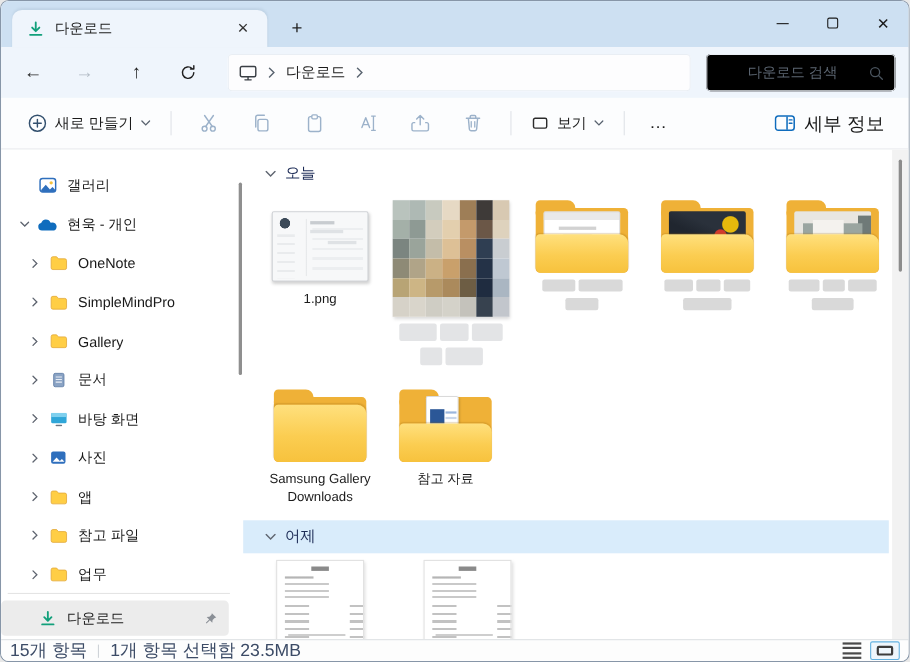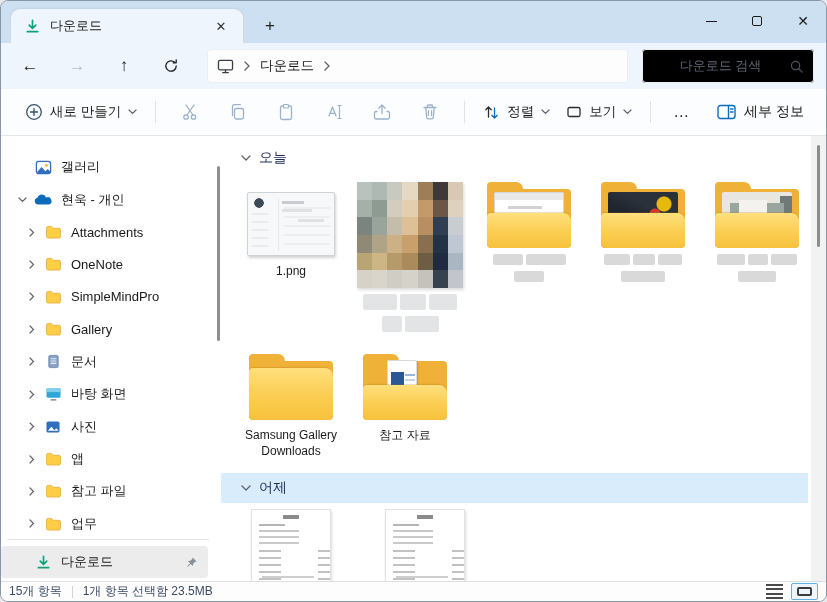--- a/index.html
+++ b/index.html
@@ -37,21 +37,21 @@
   .search-field{ width:172px; height:34px; background:#000000; border-radius:4px; margin-left:8px;
                  display:flex; align-items:center; padding:0 10px; box-shadow:0 0 0 1px #e9eef4 inset; }
   .search-ph{ flex:1; font-size:13px; color:#5d6773; text-align:center; }
   
   .toolbar{ height:47px; background:#fcfdfe; border-bottom:1px solid #e3e6ea; display:flex; align-items:center;
             padding:0 16px; flex:none; }
   .tool-btn{ display:flex; align-items:center; gap:7px; padding:6px 8px; border-radius:4px; color:#1b1b1b; font-size:13.5px; }
   .tool-sep{ width:1px; height:22px; background:#dfe3e8; margin:0 10px; }
   .icon-btn{ width:38px; height:36px; display:flex; align-items:center; justify-content:center; margin:0 5px; border-radius:4px; }
   .more-btn{ font-size:16px; letter-spacing:2px; color:#1b1b1b; padding:0 12px; }
-  .details-btn{ margin-left:auto; display:flex; align-items:center; gap:8px; font-size:14px; color:#1b1b1b; padding:6px 6px; }
+  .details-btn{ margin-left:auto; display:flex; align-items:center; gap:8px; font-size:17px; color:#1b1b1b; padding:6px 6px; }
   
   .bodyrow{ flex:1; display:flex; min-height:0; background:#fff; position:relative; }
   
   .sidebar{ width:220px; flex:none; display:flex; flex-direction:column; padding-top:8px; position:relative; }
   .side-scroll{ position:absolute; right:1px; top:30px; width:3px; height:175px; background:#8f8f8f; border-radius:2px; }
   .side-item{ height:32px; display:flex; align-items:center; padding-left:10px; margin:14px 14px 0 0; border-radius:4px;
               font-size:13px; color:#191919; }
   .side-item .chev{ width:22px; display:flex; justify-content:center; color:#5f6570; flex:none; }
   .side-item .ico{ width:20px; display:flex; justify-content:center; margin-right:8px; flex:none; }
   .side-item .lbl{ white-space:nowrap; overflow:hidden; }
@@ -126,21 +126,21 @@
       repeating-linear-gradient(180deg,#c9c9c9 0 2px, transparent 2px 6px),
       repeating-linear-gradient(180deg,#c2c2c2 0 2px, transparent 2px 7px),
       repeating-linear-gradient(180deg,#c2c2c2 0 2px, transparent 2px 7px),
       repeating-linear-gradient(180deg,#cecece 0 2px, transparent 2px 5px);
     background-repeat:no-repeat;
     background-size: 16px 4px, 26px 2px, 40px 14px, 22px 36px, 30px 36px, 52px 18px;
     background-position: 50% 5px, 7px 14px, 7px 20px, 7px 40px, 66px 40px, 10px 66px;
   }
   
   .statusbar{ height:20px; border-top:1px solid #dcdfe3; background:#fdfdfd; display:flex; align-items:center;
-              padding:0 8px; font-size:12px; color:#3c4b66; flex:none; }
+              padding:0 8px; font-size:16px; color:#3c4b66; flex:none; }
   .status-sep{ width:1px; height:12px; background:#cfd3d8; margin:0 10px; }
   .status-views{ margin-left:auto; display:flex; align-items:center; gap:8px; }
   .view-lines{ display:flex; flex-direction:column; gap:2.5px; }
   .view-lines i{ width:17px; height:2px; background:#4a4a4a; }
   .view-thumb{ width:27px; height:17px; background:#eef6fc; border:1px solid #62b1e0; border-radius:2px;
                display:flex; align-items:center; justify-content:center; }
   .view-thumb i{ width:15px; height:9px; border:2px solid #3c3c3c; border-radius:2px; }
   svg{ display:block; }
 </style>
 </head>
@@ -263,34 +263,20 @@
     </div>
     <div class="icon-btn">
       <svg width="18" height="18" viewBox="0 0 18 18">
           <path d="M3 4.5h12M6.5 4.5V3a1 1 0 0 1 1-1h3a1 1 0 0 1 1 1v1.5M4.8 4.5l.9 10a1.5 1.5 0 0 0 1.5 1.3h3.6a1.5 1.5 0 0 0 1.5-1.3l.9-10" fill="none" stroke="#9cb2ca" stroke-width="1.3" stroke-linecap="round" stroke-linejoin="round"></path>
           <path d="M7.4 7.5v5M10.6 7.5v5" stroke="#9cb2ca" stroke-width="1.2" stroke-linecap="round"></path>
         </svg>
     </div>
     <div class="tool-sep"></div>
     <div class="tool-btn">
       <span>
-          <svg width="17" height="17" viewBox="0 0 17 17">
-            <path d="M5.5 13V3M2.8 5.8L5.5 3l2.7 2.8" fill="none" stroke="#2b2b2b" stroke-width="1.3" stroke-linecap="round" stroke-linejoin="round"></path>
-            <path d="M11.5 4v10M8.8 11.2l2.7 2.8 2.7-2.8" fill="none" stroke="#0f6cbd" stroke-width="1.3" stroke-linecap="round" stroke-linejoin="round"></path>
-          </svg>
-        </span>
-      <span>정렬</span>
-      <span>
-          <svg width="9" height="6" viewBox="0 0 9 6">
-            <path d="M1 1l3.5 3.5L8 1" fill="none" stroke="#5a6470" stroke-width="1.2" stroke-linecap="round"></path>
-          </svg>
-        </span>
-    </div>
-    <div class="tool-btn">
-      <span>
           <svg width="16" height="16" viewBox="0 0 16 16">
             <rect x="2" y="3.5" width="12" height="9" rx="1.5" fill="none" stroke="#2b2b2b" stroke-width="1.3"></rect>
           </svg>
         </span>
       <span>보기</span>
       <span>
           <svg width="9" height="6" viewBox="0 0 9 6">
             <path d="M1 1l3.5 3.5L8 1" fill="none" stroke="#5a6470" stroke-width="1.2" stroke-linecap="round"></path>
           </svg>
         </span>
@@ -328,33 +314,20 @@
             <svg width="9" height="6" viewBox="0 0 9 6">
               <path d="M1 1l3.5 3.5L8 1" fill="none" stroke="#5f6570" stroke-width="1.2" stroke-linecap="round"></path>
             </svg>
           </span>
         <span class="ico">
             <svg width="19" height="13" viewBox="0 0 20 13">
               <path d="M8 1.2a5 5 0 0 1 4.7 3.2A3.9 3.9 0 0 1 16 11.8H4.5A3.6 3.6 0 0 1 3.6 4.7 5 5 0 0 1 8 1.2z" fill="#0f6cbd"></path>
             </svg>
           </span>
         <span class="lbl">현욱 - 개인</span>
-      </div>
-      <div class="side-item child">
-        <span class="chev">
-            <svg width="6" height="9" viewBox="0 0 6 9">
-              <path d="M1 1l3.5 3.5L1 8" fill="none" stroke="#5f6570" stroke-width="1.2" stroke-linecap="round"></path>
-            </svg>
-          </span>
-        <span class="ico">
-            <svg width="17" height="14" viewBox="0 0 18 15">
-              <path d="M1.5 3.2A1.7 1.7 0 0 1 3.2 1.5h3.6l1.8 2h6.2a1.7 1.7 0 0 1 1.7 1.7v7.1a1.7 1.7 0 0 1-1.7 1.7H3.2a1.7 1.7 0 0 1-1.7-1.7z" fill="#ffce45" stroke="#e3a93a" stroke-width=".8"></path>
-            </svg>
-          </span>
-        <span class="lbl">Attachments</span>
       </div>
       <div class="side-item child">
         <span class="chev">
             <svg width="6" height="9" viewBox="0 0 6 9">
               <path d="M1 1l3.5 3.5L1 8" fill="none" stroke="#5f6570" stroke-width="1.2" stroke-linecap="round"></path>
             </svg>
           </span>
         <span class="ico">
             <svg width="17" height="14" viewBox="0 0 18 15">
               <path d="M1.5 3.2A1.7 1.7 0 0 1 3.2 1.5h3.6l1.8 2h6.2a1.7 1.7 0 0 1 1.7 1.7v7.1a1.7 1.7 0 0 1-1.7 1.7H3.2a1.7 1.7 0 0 1-1.7-1.7z" fill="#ffce45" stroke="#e3a93a" stroke-width=".8"></path>

